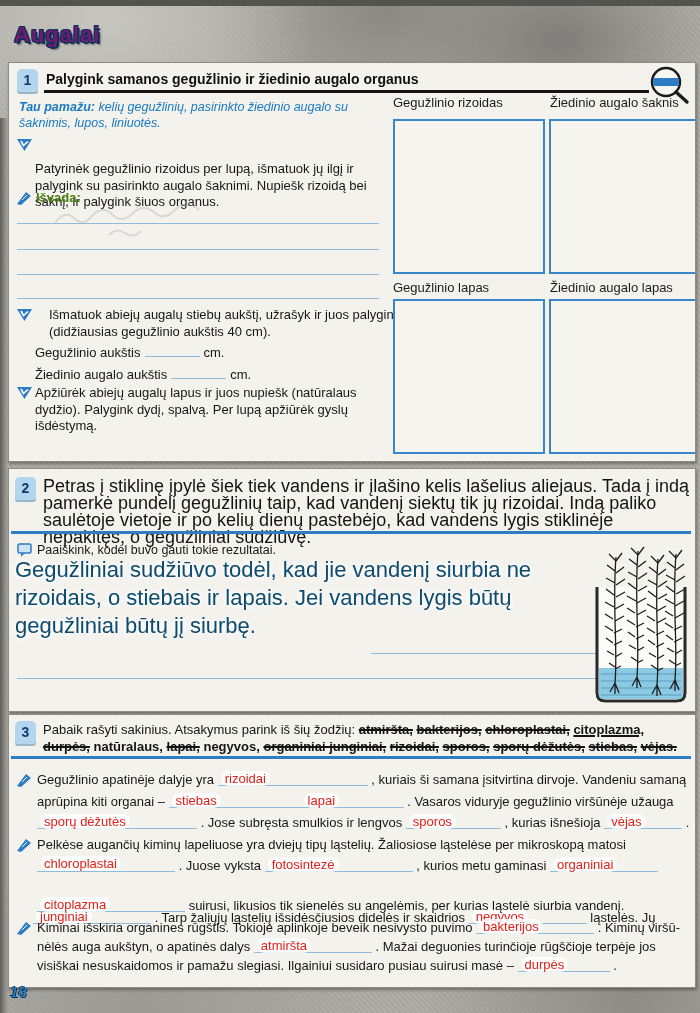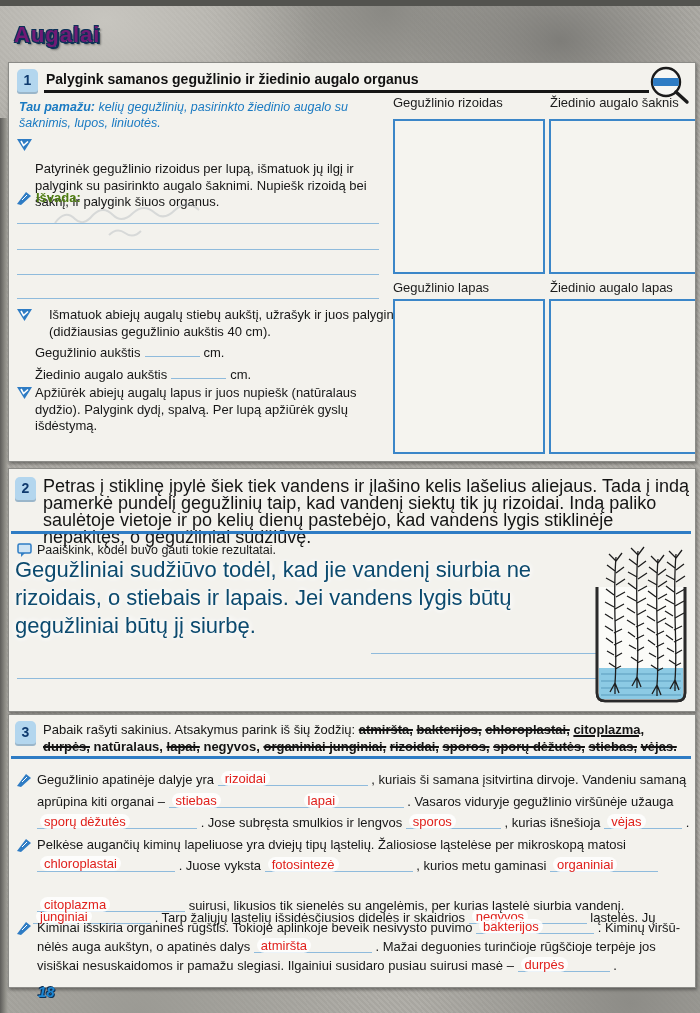--- a/index.html
+++ b/index.html
@@ -50,22 +50,22 @@
   .red-block div{text-shadow:0 0 5px #fff,0 0 8px #fff,0 0 10px #fff;}
   .intro{position:absolute;font-size:13px;line-height:16.5px;color:#141414;}
   .word{font-weight:700;}
   .word[data-mark="strike"]{text-decoration:line-through;text-decoration-thickness:1.5px;}
   .word[data-mark="underline"]{text-decoration:underline;text-decoration-thickness:1.5px;}
   .fill-line{position:absolute;font-size:13px;color:#171717;white-space:nowrap;}
   .blank{display:inline-block;position:relative;border-bottom:1.6px solid #8fbbdc;height:13px;vertical-align:-2px;}
   .red{position:absolute;left:3px;bottom:-1px;font-size:13px;line-height:1;color:#e0201c;
     white-space:nowrap;background:rgba(255,255,255,.82);border-radius:8px;padding:1px 4px;}
   .red2{left:135px;}
-  .page-number{position:absolute;left:10px;top:983px;font-size:15px;font-weight:700;font-style:italic;
-    color:#1d86d2;text-shadow:1px 1px 0 #0d3156,-1px -1px 0 #0d3156;margin-left:28px;}
+  .page-number{position:absolute;left:10px;top:983px;font-size:15px;font-weight:400;font-style:italic;
+    color:#1d86d2;text-shadow:1px 1px 0 #0d3156,-1px -1px 0 #0d3156;}
 </style>
 </head>
 <body>
 
 <div class="topstrip"></div>
 <div class="spine"></div>
 <div class="page-title">Augalai</div>
 
 <div class="panel" id="panel1">
   <div class="badge" style="left:8px;top:6px;">1</div>

